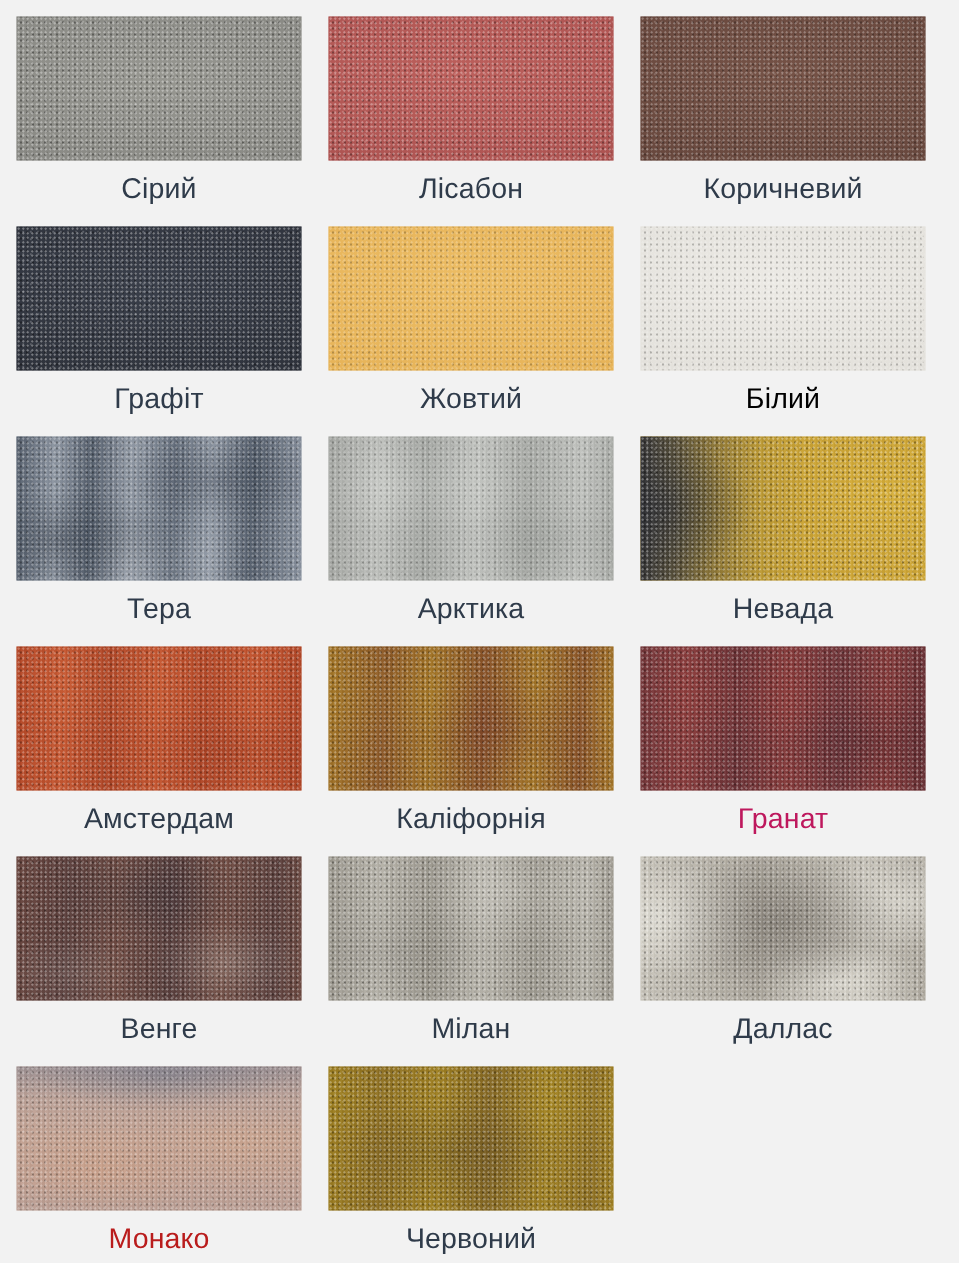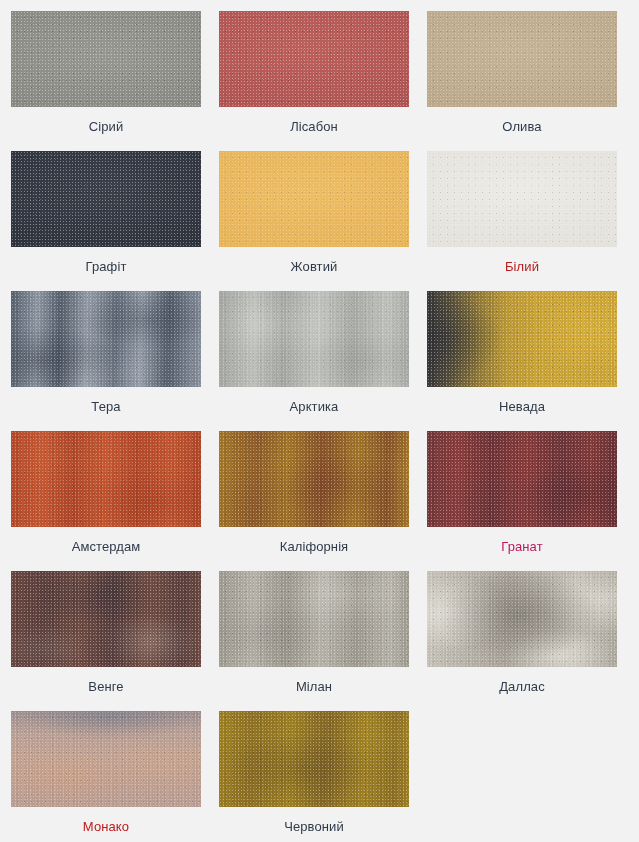--- a/index.html
+++ b/index.html
@@ -59,21 +59,21 @@
 
   
   .swatch-tile .streak {
     position: absolute;
     inset: 0;
     pointer-events: none;
   }
 
   .swatch-label {
     margin-top: 11px;
-    font-size: 13px;
+    font-size: 19px;
     line-height: 18px;
     color: #2f3b4a;
     text-align: center;
     letter-spacing: .1px;
     white-space: nowrap;
   }
 </style>
 </head>
 <body style="background: rgb(242, 242, 242);">
 
@@ -84,42 +84,42 @@
       </div>
       <div class="swatch-label" style="color: rgb(47, 59, 74);">Сірий</div>
     </div>
     <div class="swatch-card">
       <div class="swatch-tile" style="background-color: rgb(176, 84, 82); background-image: radial-gradient(150% 120% at 45% 40%, rgba(196, 103, 98, 0.6), rgba(150, 66, 66, 0.5));">
         <div class="grain" style="opacity: 0.7;"></div>
       </div>
       <div class="swatch-label" style="color: rgb(47, 59, 74);">Лісабон</div>
     </div>
     <div class="swatch-card">
-      <div class="swatch-tile" style="background-color: rgb(188, 168, 137); background-image: radial-gradient(150% 120% at 48% 42%, rgba(204, 186, 157, 0.6), rgba(170, 150, 120, 0.5));">
-        <div class="grain" style="opacity: 0.6;"></div>
+      <div class="swatch-tile" style="background-color: rgb(107, 74, 64); background-image: radial-gradient(150% 120% at 52% 42%, rgba(124, 88, 75, 0.6), rgba(82, 55, 47, 0.55));">
+        <div class="grain" style="opacity: 0.62;"></div>
       </div>
-      <div class="swatch-label" style="color: rgb(47, 59, 74);">Олива</div>
+      <div class="swatch-label" style="color: rgb(47, 59, 74);">Коричневий</div>
     </div>
     <div class="swatch-card">
       <div class="swatch-tile" style="background-color: rgb(52, 56, 66); background-image: radial-gradient(150% 130% at 50% 40%, rgba(62, 68, 80, 0.6), rgba(28, 30, 36, 0.6));">
         <div class="grain" style="opacity: 0.75;"></div>
       </div>
       <div class="swatch-label" style="color: rgb(47, 59, 74);">Графіт</div>
     </div>
     <div class="swatch-card">
       <div class="swatch-tile" style="background-color: rgb(232, 180, 88); background-image: radial-gradient(150% 120% at 48% 42%, rgba(240, 196, 110, 0.55), rgba(220, 165, 72, 0.5));">
         <div class="grain" style="opacity: 0.5;"></div>
       </div>
       <div class="swatch-label" style="color: rgb(47, 59, 74);">Жовтий</div>
     </div>
     <div class="swatch-card">
       <div class="swatch-tile" style="background-color: rgb(227, 225, 220); background-image: radial-gradient(150% 120% at 48% 40%, rgba(240, 238, 233, 0.7), rgba(214, 211, 204, 0.5));">
         <div class="grain" style="opacity: 0.5;"></div>
       </div>
-      <div class="swatch-label" style="color: #b91c1c;">Білий</div>
+      <div class="swatch-label" style="color: #000000;">Білий</div>
     </div>
     <div class="swatch-card">
       <div class="swatch-tile" style="background-color: rgb(138, 147, 160); background-image: linear-gradient(92deg, rgba(70, 80, 94, 0.78) 0%, rgba(150, 158, 168, 0.3) 14%, rgba(62, 72, 86, 0.7) 26%, rgba(170, 176, 184, 0.28) 40%, rgba(78, 88, 102, 0.62) 55%, rgba(162, 170, 180, 0.3) 68%, rgba(64, 74, 88, 0.72) 82%, rgba(140, 148, 160, 0.35) 100%), radial-gradient(60% 48% at 16% 72%, rgba(42, 50, 62, 0.62), transparent 72%), radial-gradient(52% 42% at 72% 30%, rgba(48, 56, 70, 0.52), transparent 70%), radial-gradient(55% 40% at 45% 88%, rgba(196, 201, 208, 0.45), transparent 70%);">
         <div class="streak" style="background-image: repeating-linear-gradient(90deg, rgba(255, 255, 255, 0.07) 0px, rgba(255, 255, 255, 0.07) 1px, rgba(0, 0, 0, 0.07) 1px, rgba(0, 0, 0, 0.07) 3px, rgba(255, 255, 255, 0.05) 3px, rgba(255, 255, 255, 0.05) 5px, rgba(0, 0, 0, 0.05) 5px, rgba(0, 0, 0, 0.05) 8px); opacity: 0.5;"></div>
         <div class="grain" style="opacity: 0.65;"></div>
       </div>
       <div class="swatch-label" style="color: rgb(47, 59, 74);">Тера</div>
     </div>
     <div class="swatch-card">
       <div class="swatch-tile" style="background-color: rgb(182, 184, 180); background-image: linear-gradient(91deg, rgba(150, 152, 148, 0.55) 0%, rgba(206, 208, 204, 0.35) 18%, rgba(146, 149, 145, 0.45) 34%, rgba(212, 214, 210, 0.4) 52%, rgba(152, 155, 150, 0.42) 70%, rgba(208, 210, 206, 0.38) 88%, rgba(158, 161, 156, 0.48) 100%), radial-gradient(58% 46% at 26% 36%, rgba(222, 224, 220, 0.55), transparent 72%), radial-gradient(50% 40% at 78% 72%, rgba(138, 141, 137, 0.45), transparent 72%);">

